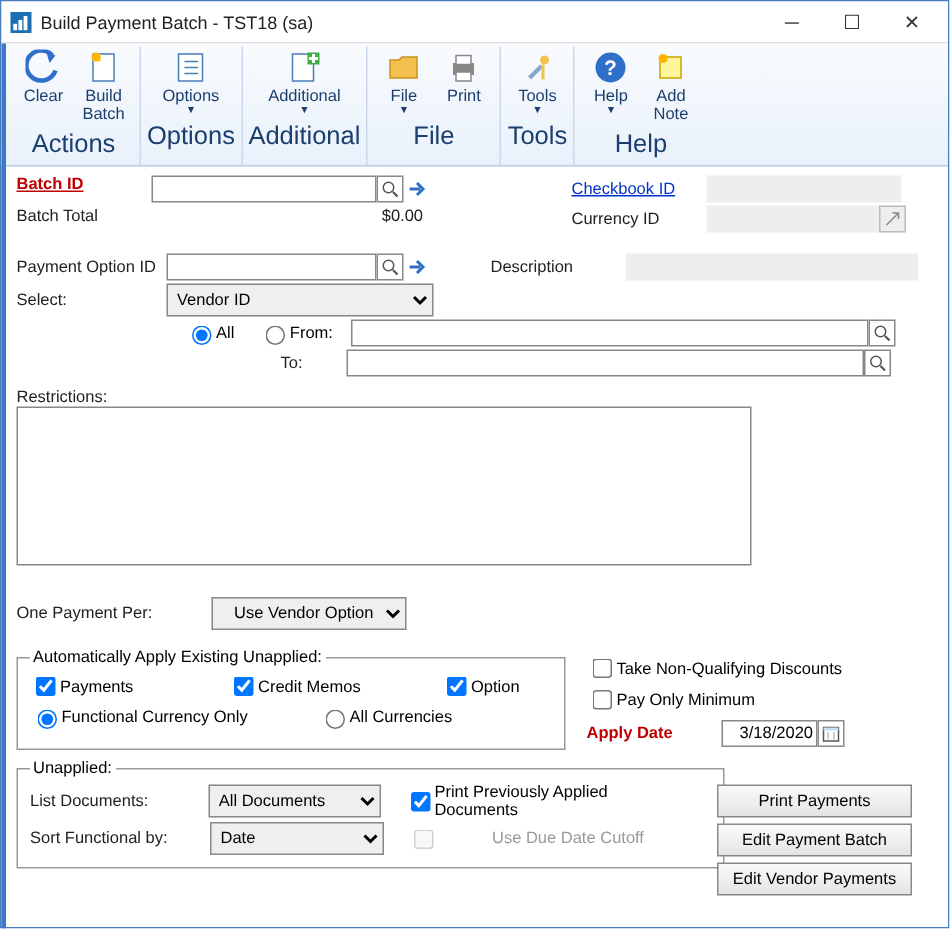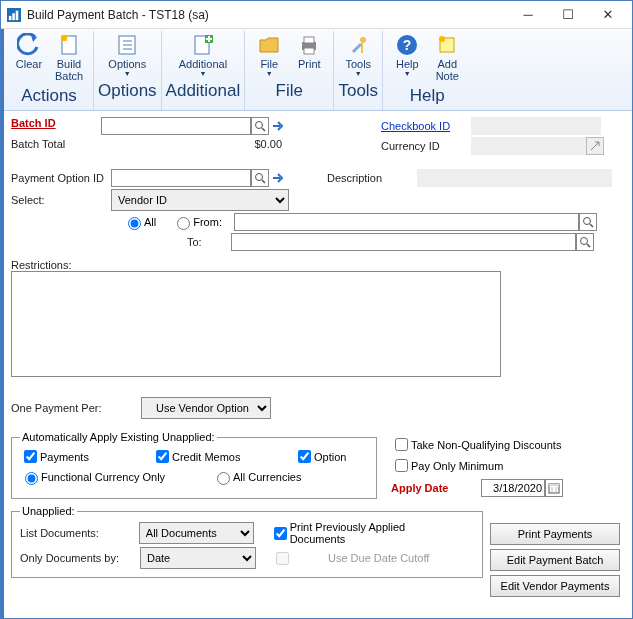--- a/index.html
+++ b/index.html
@@ -29,21 +29,21 @@
   select.field { height: 22px; font-size: 11px; }
   .lookup-btn { width: 18px; height: 18px; border: 1px solid #888; background:#fff; display:inline-flex;align-items:center;justify-content:center; padding:0;}
   .arrow-btn { width: 18px; height: 18px; border: none; background:transparent;display:inline-flex;align-items:center;justify-content:center;padding:0;}
   textarea.restrict { width: 490px; height: 106px; border: 1px solid #888; resize: none; font-size:11px;}
   .btn { border: 1px solid #888; background: linear-gradient(#fafafa,#e4e4e4); padding: 2px 8px; height: 22px; font-size: 11px; }
   fieldset { border: 1px solid #999; margin: 6px 0 0 0; padding: 4px 8px 6px 8px; }
   fieldset legend { font-size: 11px; padding: 0 2px; }
   .chk { display:inline-flex; align-items:center; margin-right:12px;}
   .chk input { margin-right:3px;}
   .right-col { position:absolute; left:380px; top:6px; width:235px;}
-  .bottom-right { position:absolute; right:12px; bottom:14px; display:flex; flex-direction:column; gap:4px; width:130px;}
+  .bottom-right { position:absolute; right:24px; bottom:14px; display:flex; flex-direction:column; gap:4px; width:130px;}
   .bottom-right .btn { width:100%; text-align:center;}
   .apply-date-lbl { color:#c00000; font-weight:bold;}
   .blue-side { position:absolute; left:0; top:28px; width:3px; height:590px; background:#3d79c8;}
   .mag { width:12px;height:12px; }
   .radio-row { display:flex; align-items:center; gap:4px;}
 </style>
 </head>
 <body>
 
 <div class="window">
@@ -347,21 +347,21 @@
       <div class="row">
         <div style="width:120px;" class="label">List Documents:</div>
         <select class="field" style="width:116px;"><option>All Documents</option></select>
         <div style="width:16px;"></div>
         <label class="chk">
             <input type="checkbox" checked="" style="">
             <span>Print Previously Applied Documents</span>
           </label>
       </div>
       <div class="row">
-        <div style="width:120px;" class="label">Only Documents by:</div>
+        <div style="width:120px;" class="label">Sort Functional by:</div>
         <select class="field" style="width:116px;"><option>Date</option></select>
         <div style="width:16px;"></div>
         <label class="chk" style="color:#999;gap:36px;">
             <input type="checkbox" disabled="" style="">
             <span>Use Due Date Cutoff</span>
           </label>
       </div>
     </fieldset>
 
     <div class="bottom-right">

